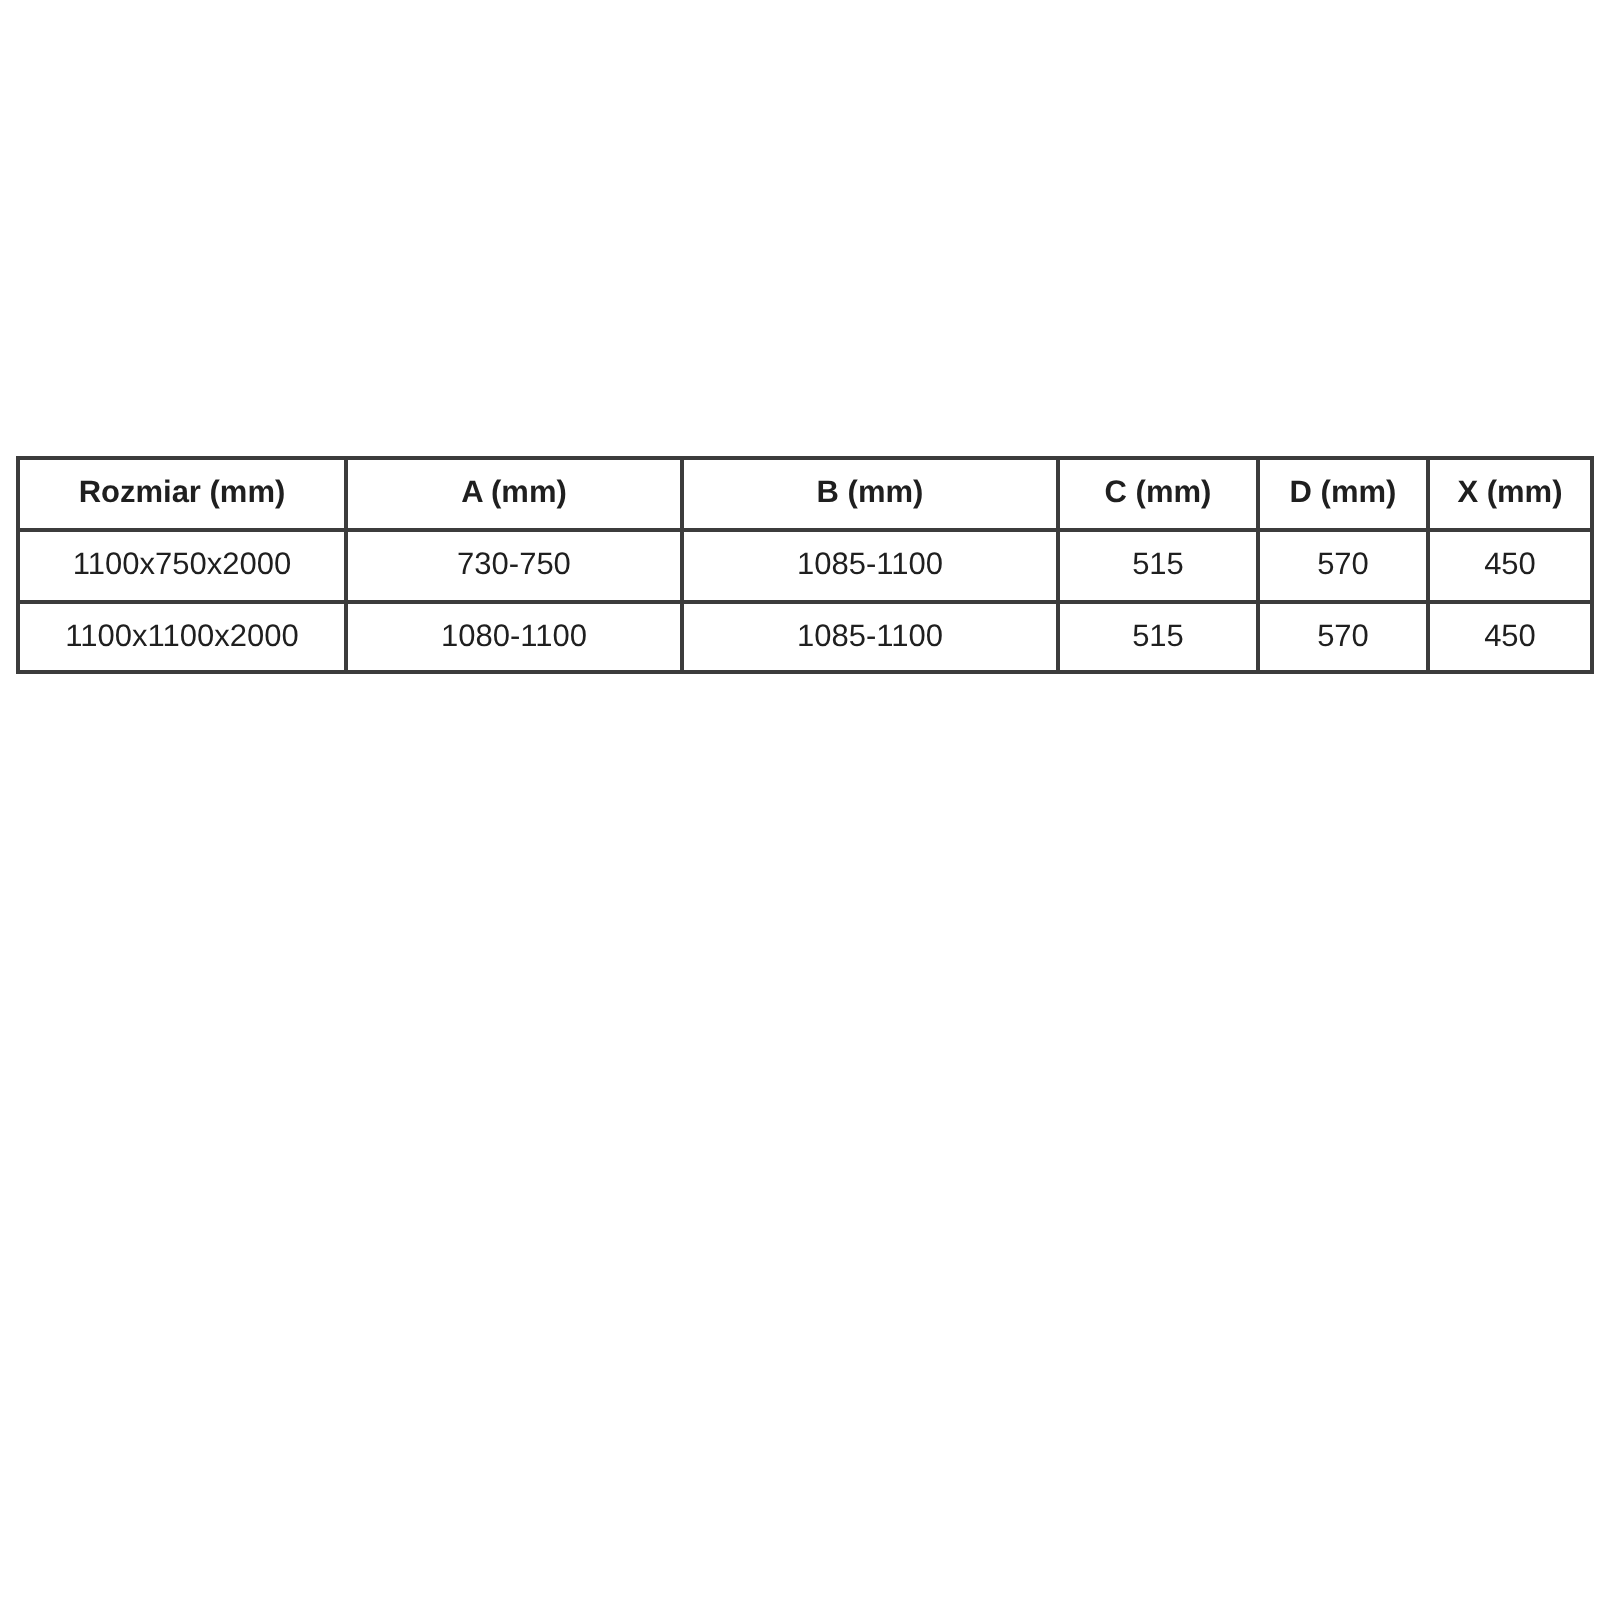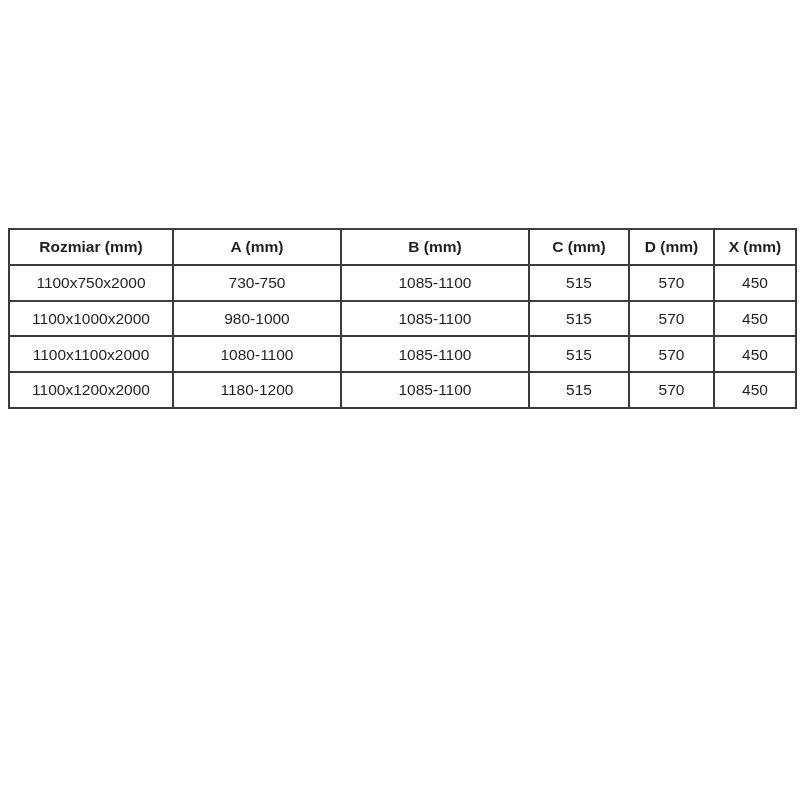--- a/index.html
+++ b/index.html
@@ -79,38 +79,22 @@
       <tbody>
           <tr>
             <td>1100x750x2000</td>
             <td>730-750</td>
             <td>1085-1100</td>
             <td>515</td>
             <td>570</td>
             <td>450</td>
           </tr>
           <tr>
-            <td>1100x1000x2000</td>
-            <td>980-1000</td>
-            <td>1085-1100</td>
-            <td>515</td>
-            <td>570</td>
-            <td>450</td>
-          </tr>
-          <tr>
             <td>1100x1100x2000</td>
             <td>1080-1100</td>
-            <td>1085-1100</td>
-            <td>515</td>
-            <td>570</td>
-            <td>450</td>
-          </tr>
-          <tr>
-            <td>1100x1200x2000</td>
-            <td>1180-1200</td>
             <td>1085-1100</td>
             <td>515</td>
             <td>570</td>
             <td>450</td>
           </tr>
         </tbody>
     </table>
   </div>
 </div>
 

